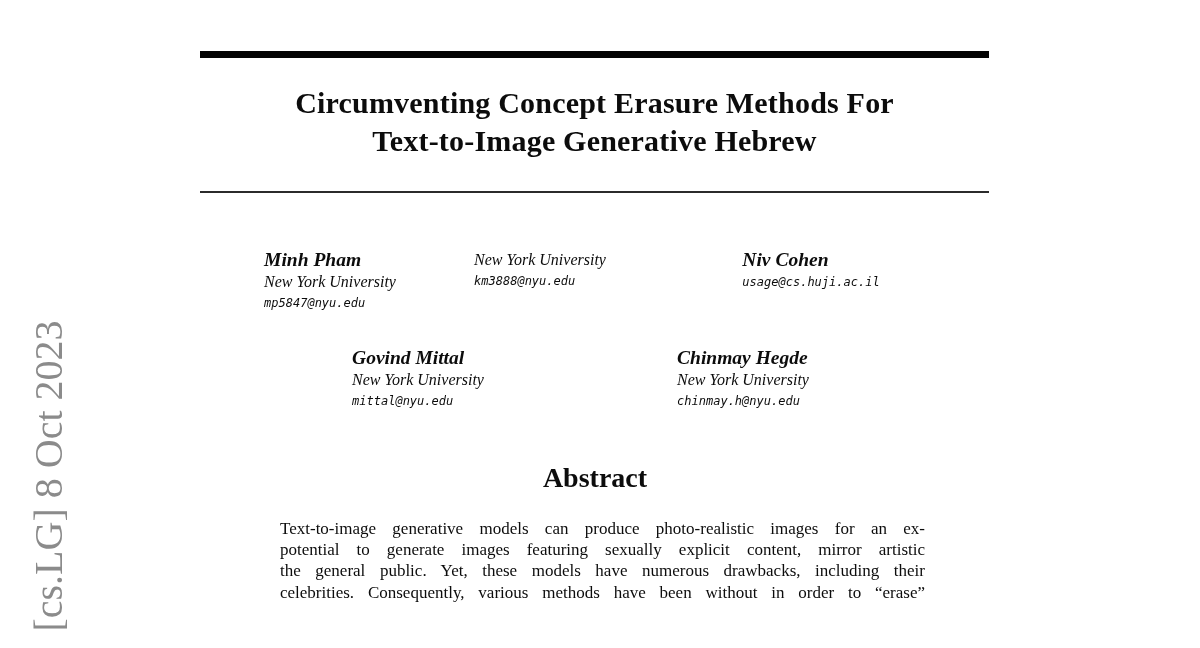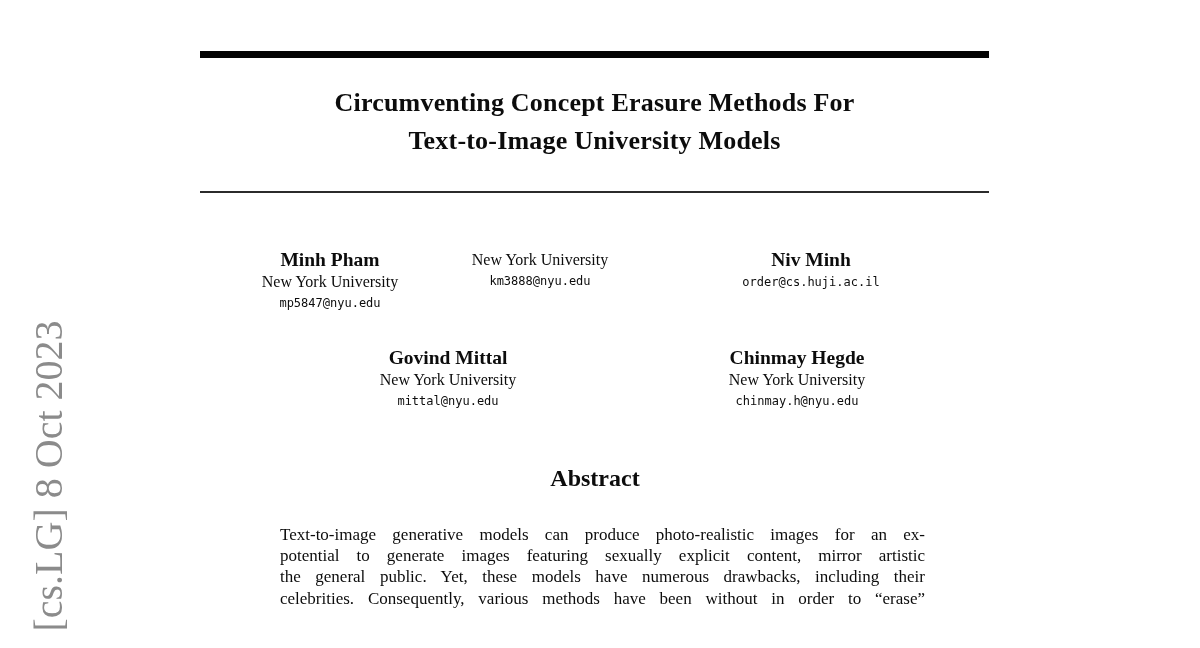--- a/index.html
+++ b/index.html
@@ -49,30 +49,30 @@
     background: #2b2b2b;
   }
   
   #title-block {
     position: absolute;
     left: 200px;
     top: 84px;
     width: 789px;
     text-align: center;
     font-weight: bold;
-    font-size: 26px;
+    font-size: 30px;
     line-height: 38px;
     letter-spacing: 0.2px;
   }
   
   .author {
     position: absolute;
     transform: translateX(-50%);
-    text-align: center;
     white-space: nowrap;
+    font-style: italic;
   }
   .author-name {
     font-weight: bold;
     font-size: 19.5px;
     line-height: 22px;
   }
   .author-affil {
     font-size: 16px;
     line-height: 21px;
   }
@@ -81,77 +81,76 @@
     font-size: 12px;
     line-height: 22px;
   }
   
   #abstract-heading {
     position: absolute;
     left: 595px;
     top: 464px;
     transform: translateX(-50%);
     font-weight: bold;
-    font-size: 24px;
+    font-size: 28px;
     line-height: 28px;
     white-space: nowrap;
   }
   #abstract-body {
     position: absolute;
     left: 280px;
     top: 518px;
     width: 645px;
     font-size: 17px;
     line-height: 21.2px;
-    margin-top: 6px;
   }
   .abs-line {
     text-align: justify;
     text-align-last: justify;
   }
 </style>
 </head>
 <body>
 
 <div id="page">
 
   <div id="arxiv-side">[cs.LG] 8 Oct 2023</div>
 
   <div class="rule-thick"></div>
 
   <div id="title-block">
     <div>Circumventing Concept Erasure Methods For</div>
-    <div>Text-to-Image University Models</div>
+    <div>Text-to-Image Generative Hebrew</div>
   </div>
 
   <div class="rule-thin"></div>
 
   <div class="author" style="left:330px; top:249px">
     <div class="author-name">Minh Pham</div>
     <div class="author-affil">New York University</div>
     <div class="author-email">mp5847@nyu.edu</div>
   </div>
 
   <div class="author" style="left:540px; top:249px">
     <div class="author-affil">New York University</div>
     <div class="author-email">km3888@nyu.edu</div>
   </div>
 
   <div class="author" style="left:811px; top:249px">
-    <div class="author-name">Niv Minh</div>
-    <div class="author-email">order@cs.huji.ac.il</div>
+    <div class="author-name">Niv Cohen</div>
+    <div class="author-email">usage@cs.huji.ac.il</div>
   </div>
 
-  <div class="author" style="left:448px; top:347px">
+  <div class="author" style="left:418px; top:347px">
     <div class="author-name">Govind Mittal</div>
     <div class="author-affil">New York University</div>
     <div class="author-email">mittal@nyu.edu</div>
   </div>
 
-  <div class="author" style="left:797px; top:347px">
+  <div class="author" style="left:743px; top:347px">
     <div class="author-name">Chinmay Hegde</div>
     <div class="author-affil">New York University</div>
     <div class="author-email">chinmay.h@nyu.edu</div>
   </div>
 
   <div id="abstract-heading">Abstract</div>
 
   <div id="abstract-body">
     <div class="abs-line">Text-to-image generative models can produce photo-realistic images for an ex-</div>
     <div class="abs-line">potential to generate images featuring sexually explicit content, mirror artistic</div>

